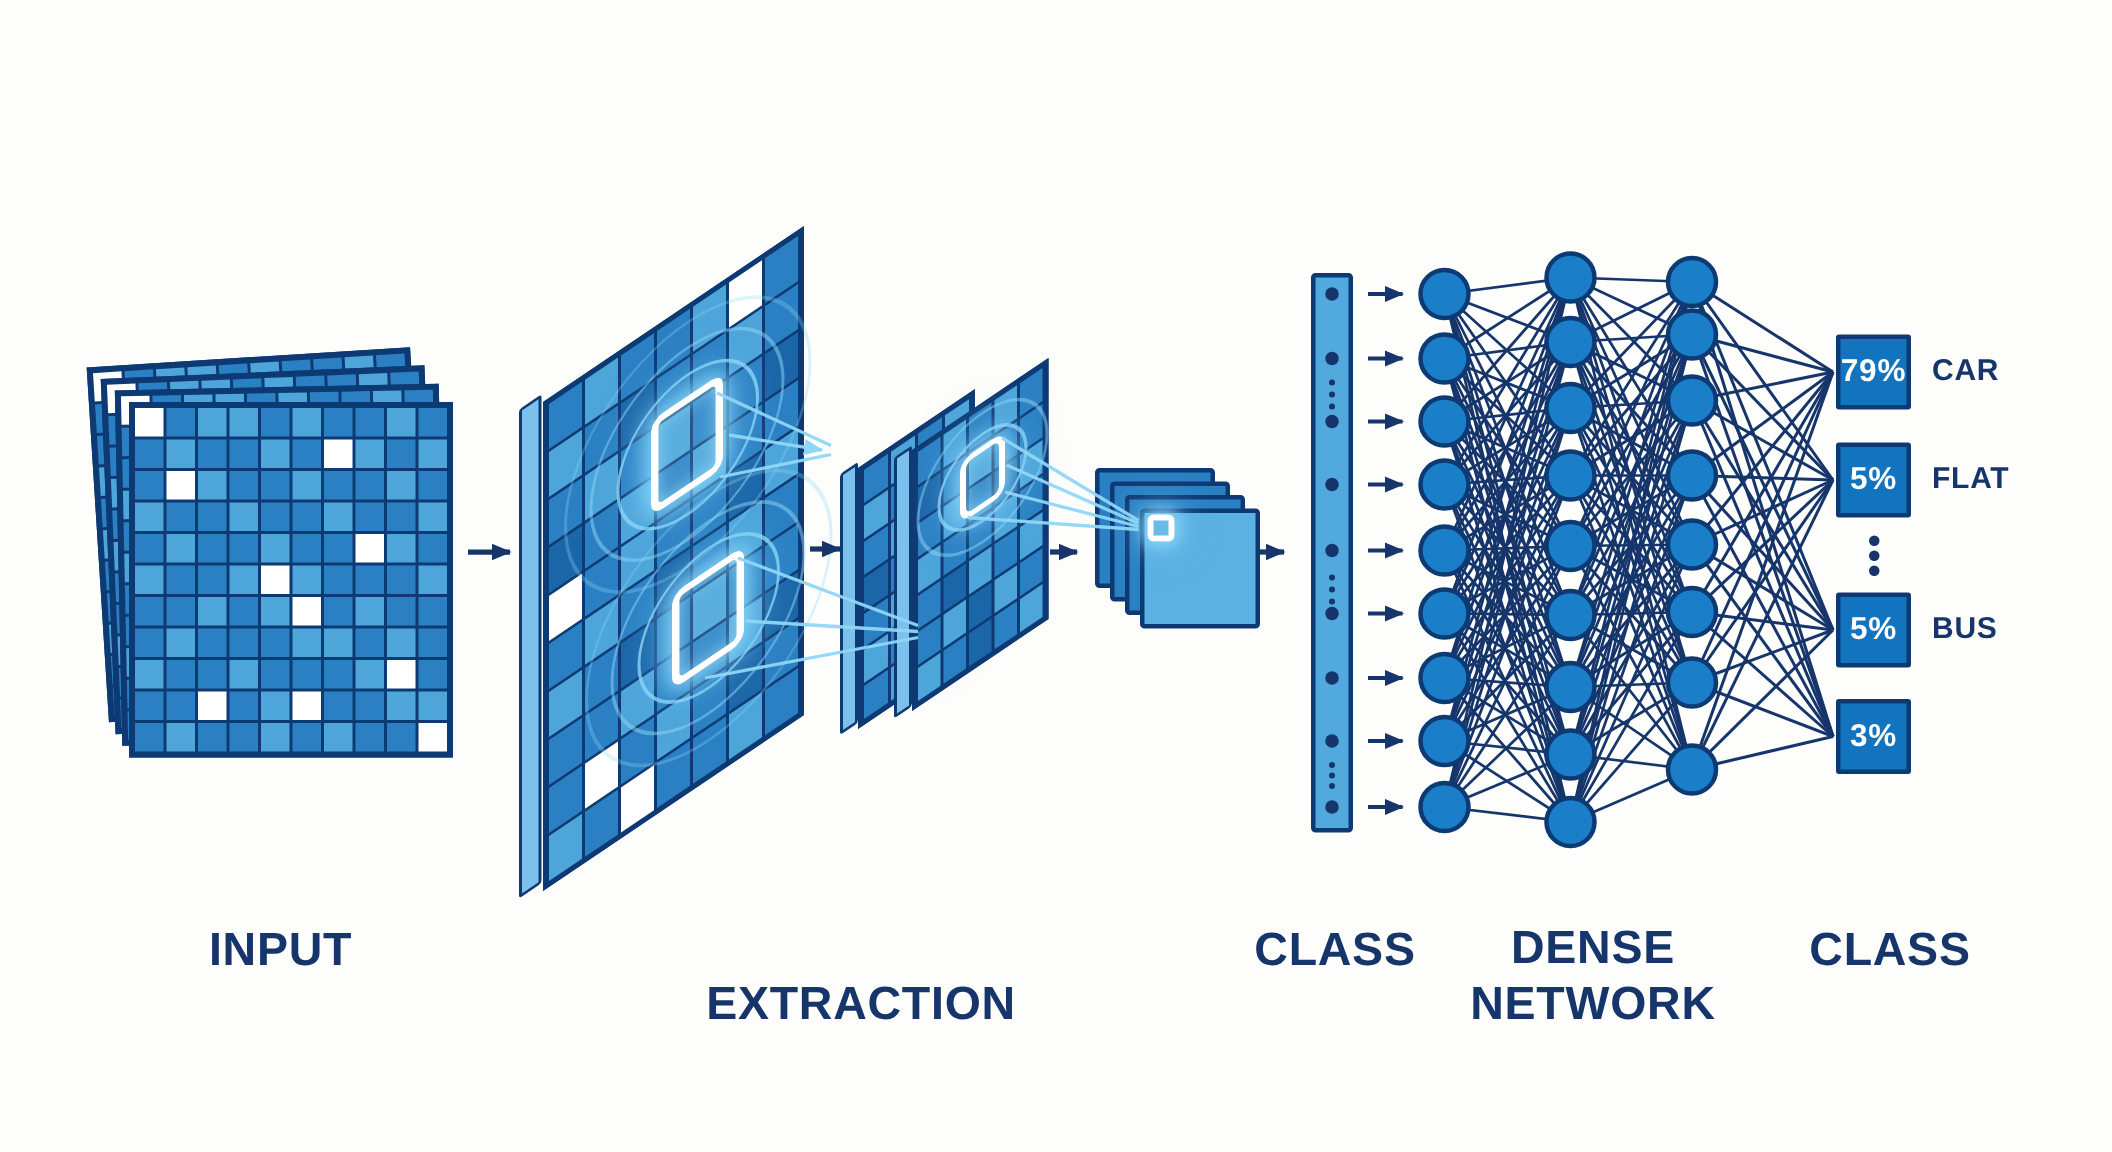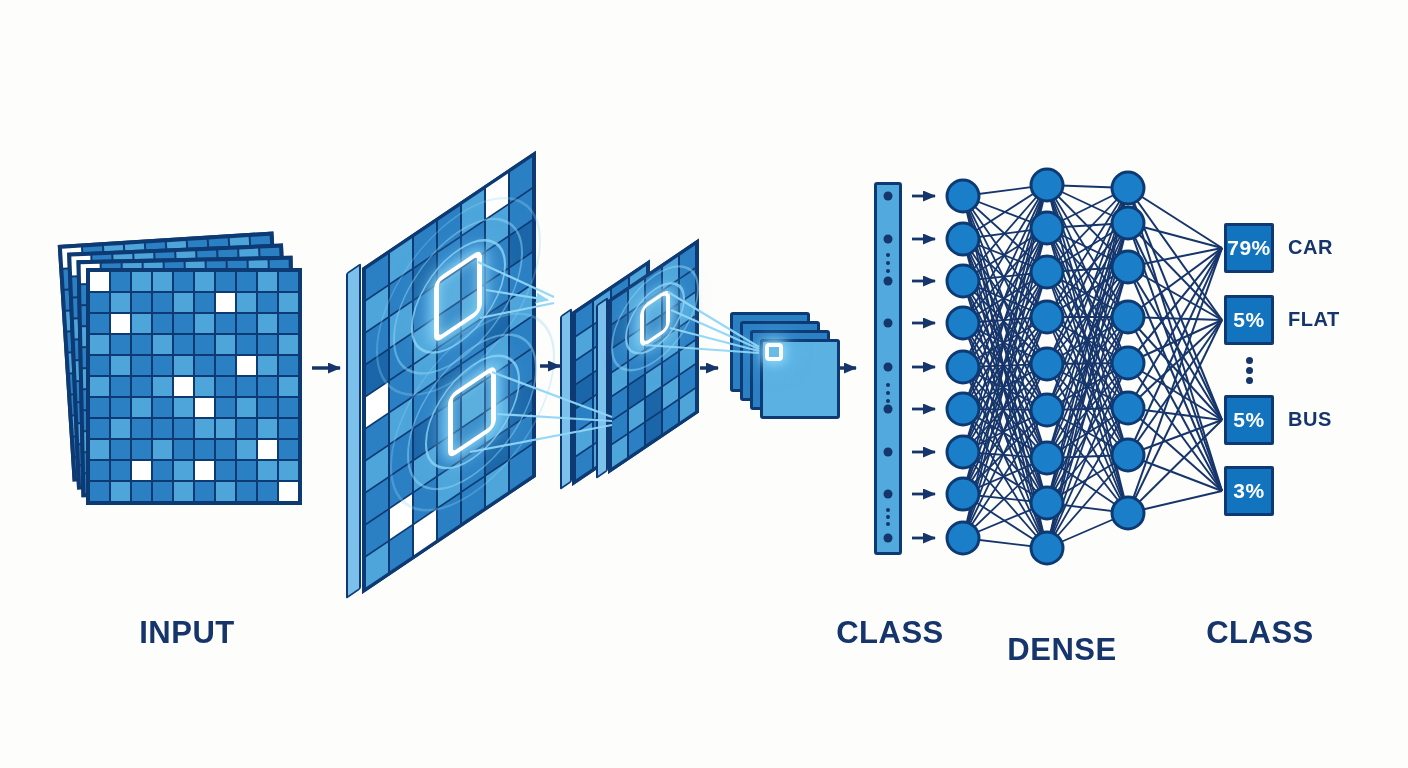--- a/index.html
+++ b/index.html
@@ -971,16 +971,18 @@
   <div class="class-label" style="top:236px;">CAR</div>
   <div class="class-label" style="top:308px;">FLAT</div>
   <div class="class-label" style="top:408px;">BUS</div>
   <div class="v-ellipsis" style="left:1246px;top:357px;">
     <div class="dot"></div>
       <div class="dot"></div>
       <div class="dot"></div>
   </div>
 
   <div class="stage-label" style="left:37px;top:614px;">INPUT</div>
+  <div class="stage-label" style="left:424px;top:650px;">EXTRACTION</div>
   <div class="stage-label" style="left:740px;top:614px;">CLASS</div>
-  <div class="stage-label" style="left:912px;top:631px;">DENSE</div>
+  <div class="stage-label" style="left:912px;top:613px;">DENSE</div>
+  <div class="stage-label" style="left:912px;top:650px;">NETWORK</div>
   <div class="stage-label" style="left:1110px;top:614px;">CLASS</div>
 </div>
 
 </body></html>

